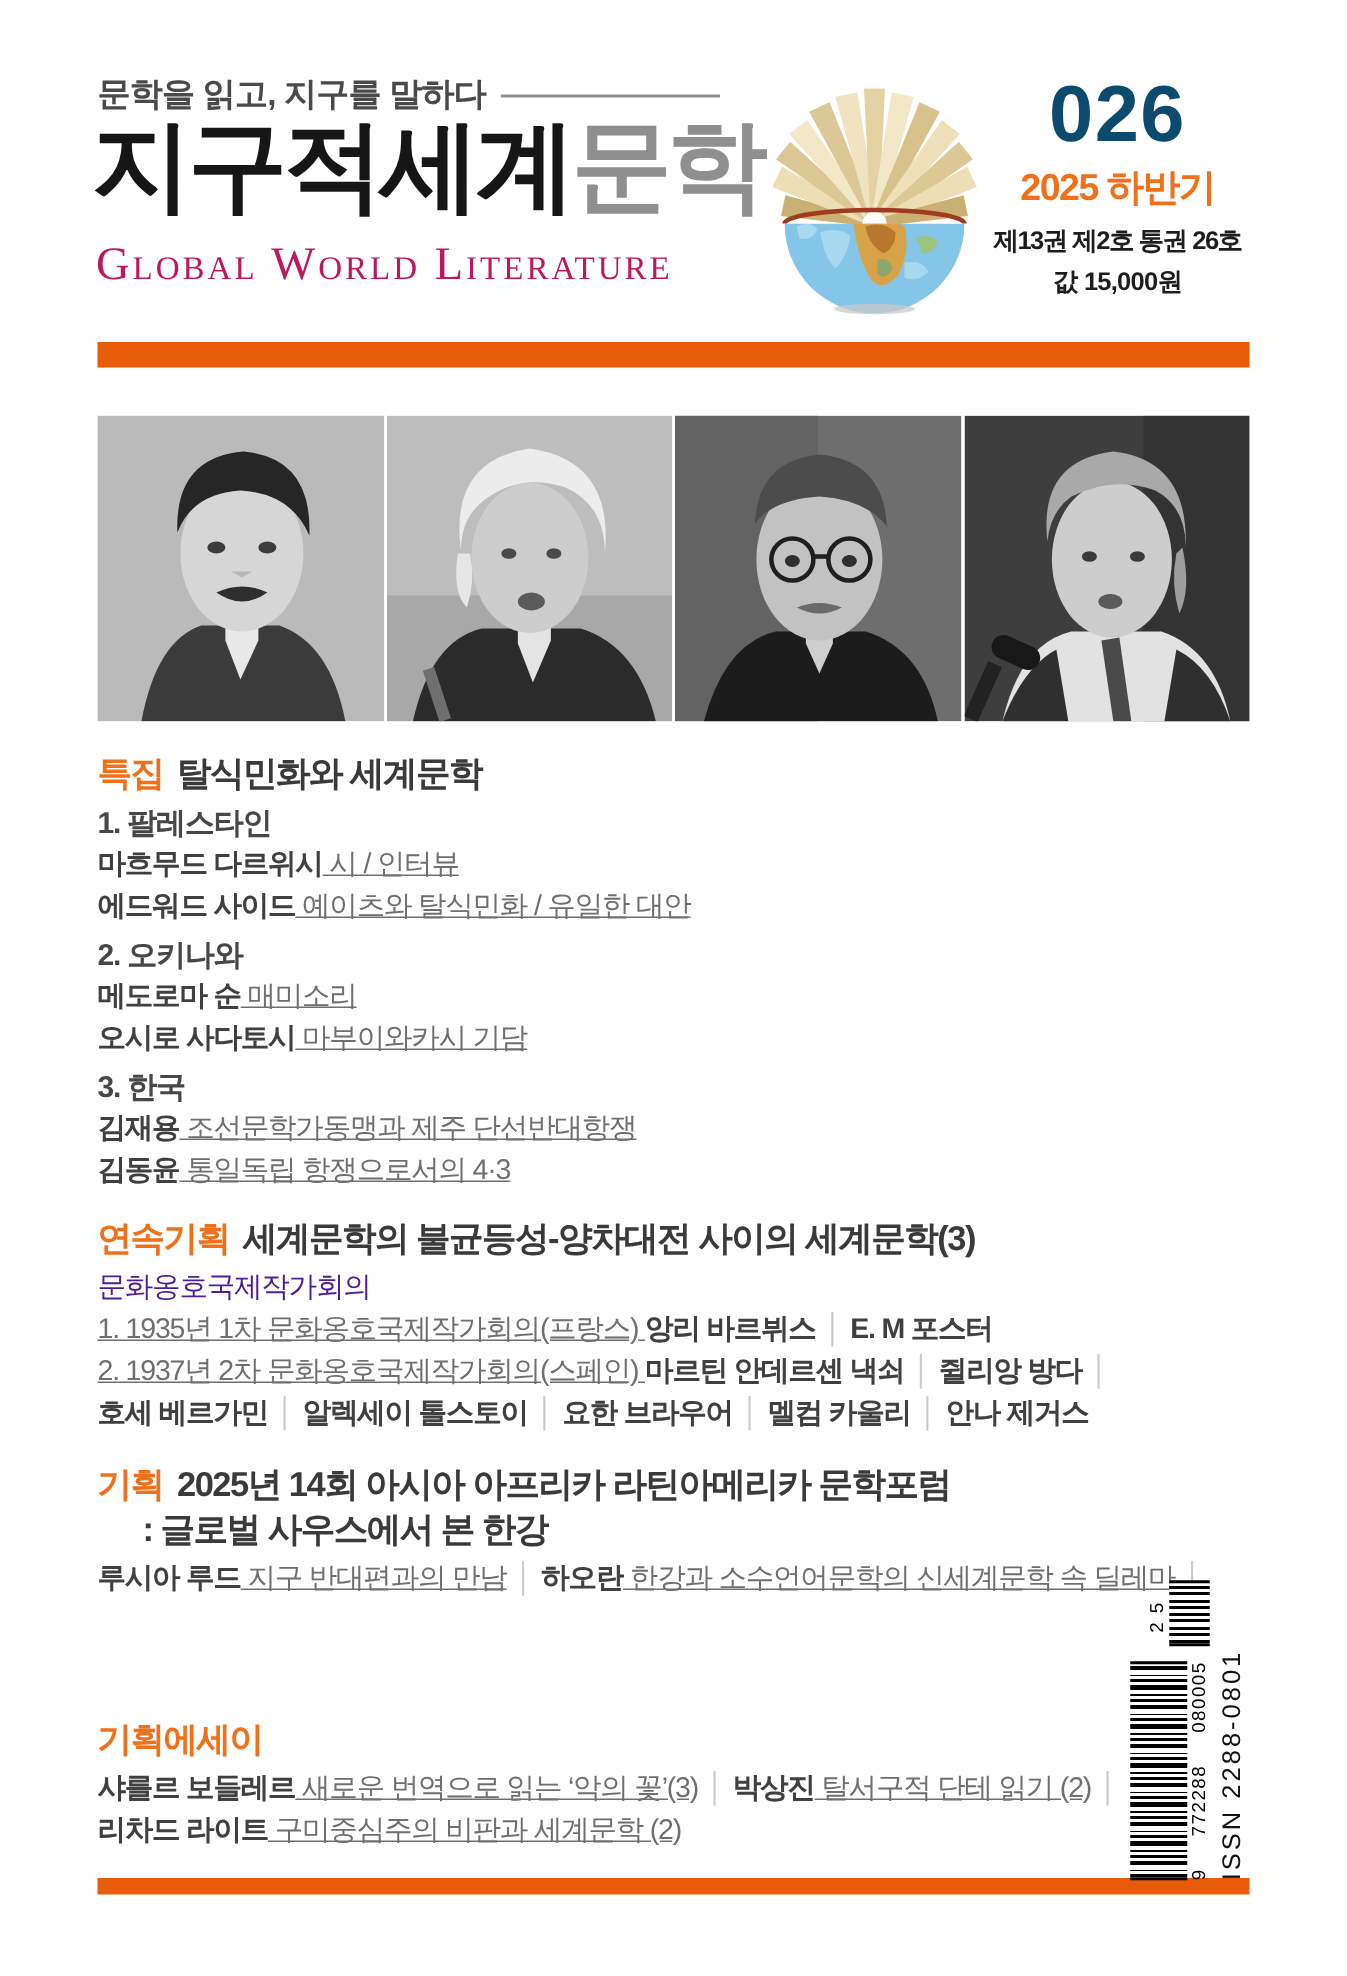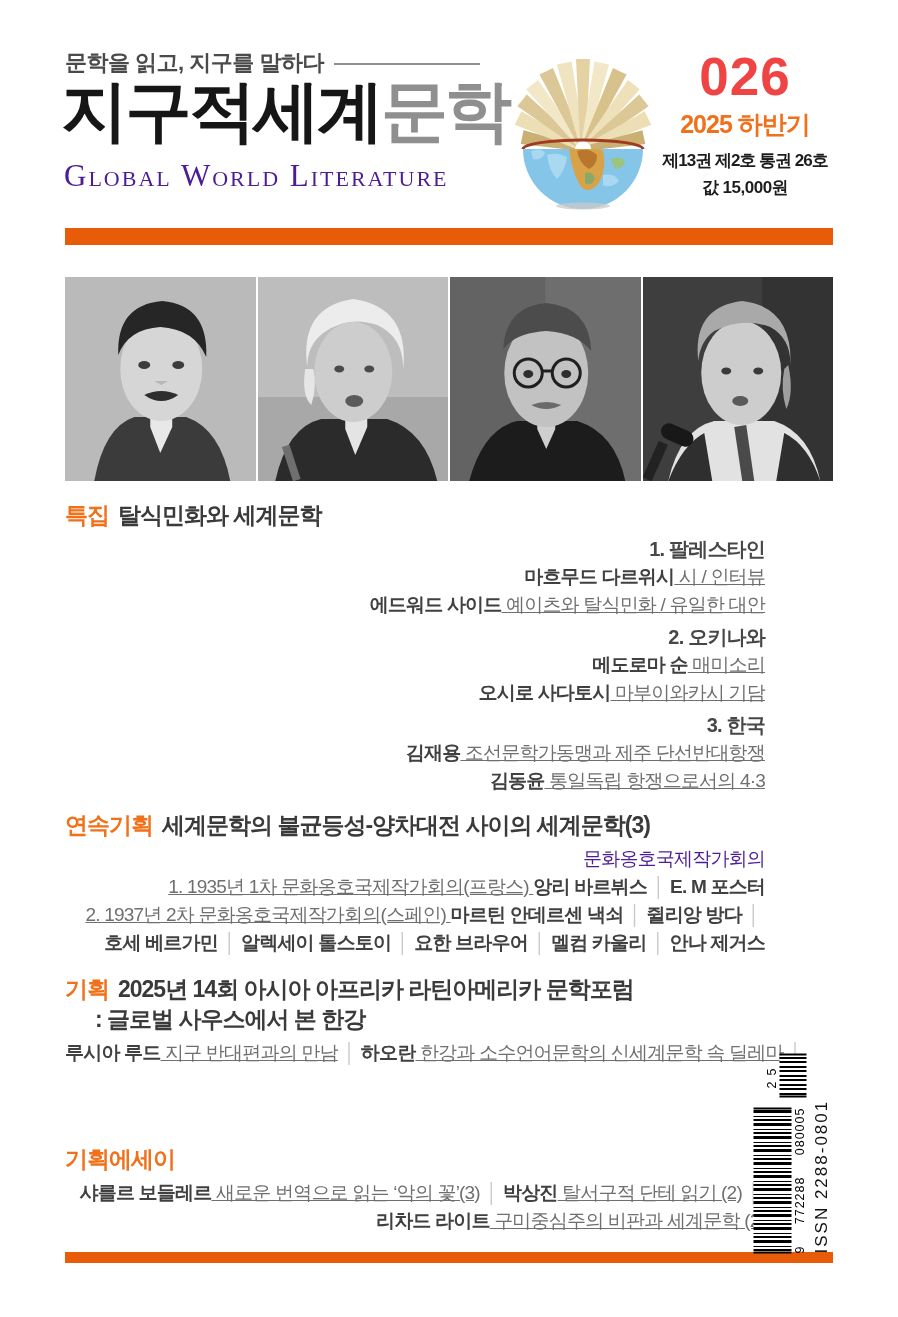--- a/index.html
+++ b/index.html
@@ -5,25 +5,25 @@
   html,body{margin:0;padding:0;background:#fff;}
   .page{position:relative;width:898px;height:1317px;background:#ffffff;overflow:hidden;
         font-family:"Liberation Sans","DejaVu Sans",sans-serif;border-radius:19px;}
 
   
   .tagline{position:absolute;left:65px;top:48px;font-size:22px;font-weight:bold;color:#4a4a4a;letter-spacing:-0.5px;}
   .tagline-rule{position:absolute;left:334px;top:63px;width:146px;height:2px;background:#8f8f8f;}
   .kr-title{position:absolute;left:61px;top:76px;font-size:67px;font-weight:800;letter-spacing:-3px;line-height:1.05;color:#161616;}
   .kr-title .t-gray{color:#8f8f8f;}
   .en-title{position:absolute;left:64px;top:158px;font-family:"Liberation Serif","DejaVu Serif",serif;
-            font-variant:small-caps;font-size:31px;color:#4c1d95;letter-spacing:2px;}
+            font-variant:small-caps;font-size:31px;color:#be185d;letter-spacing:2px;}
 
   
   .issue{position:absolute;left:655px;top:50px;width:180px;text-align:center;}
-  .issue-number{font-size:53px;font-weight:800;color:#ef4444;line-height:1;letter-spacing:1px;}
+  .issue-number{font-size:53px;font-weight:800;color:#0c4a6e;line-height:1;letter-spacing:1px;}
   .issue-season{margin-top:5px;font-size:25px;font-weight:bold;color:#F0711A;letter-spacing:-1px;}
   .issue-volume{margin-top:8px;font-size:17px;font-weight:bold;color:#1d1d1d;letter-spacing:-1px;text-align:center;}
   .issue-price{margin-top:4px;font-size:17px;font-weight:bold;color:#1d1d1d;letter-spacing:-0.5px;}
 
   
   .bar{position:absolute;left:65px;width:768px;background:#E85C09;}
   .bar-top{top:228px;height:17px;}
   .bar-bottom{top:1252px;height:11px;}
 
   
@@ -34,21 +34,21 @@
   
   .section{position:absolute;left:65px;width:700px;}
   .sec0{top:500px;}
   .sec1{top:810px;}
   .sec2{top:974px;}
   .sec3{top:1144px;}
   .s-head{font-size:23px;font-weight:bold;color:#3a3a3a;line-height:30px;letter-spacing:-1px;}
   .s-label{color:#F0711A;margin-right:9px;}
   .s-head2{padding-left:30px;}
   .s-lines{margin-top:5px;}
-  .s-line{font-size:19px;line-height:28px;letter-spacing:-0.8px;color:#6F6F6F;white-space:nowrap;text-align:right;}
+  .s-line{font-size:19px;line-height:28px;letter-spacing:-0.8px;color:#6F6F6F;white-space:nowrap;}
   .numline{margin-top:4px;font-size:20px;}
   .seg-name{color:#404040;font-weight:bold;}
   .seg-txt{color:#6F6F6F;text-decoration:underline;}
   .seg-plain{color:#4c1d95;}
   .seg-num{color:#474747;font-weight:bold;}
   .seg-sep{color:#C9C9C9;padding:0 6px;font-weight:normal;}
 
   
   .barcode-rot{position:absolute;left:680px;top:1102px;width:225px;height:78px;transform:rotate(-90deg);}
   .bc-row{display:flex;align-items:flex-end;gap:10px;}

